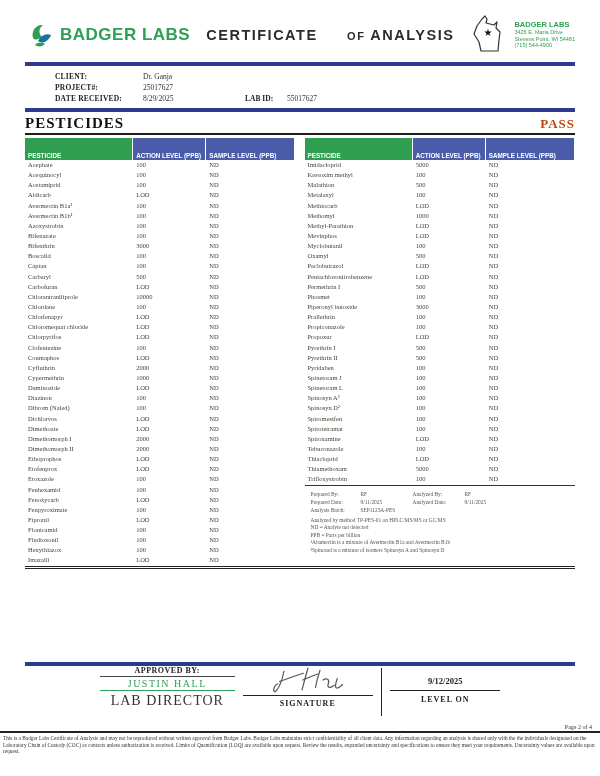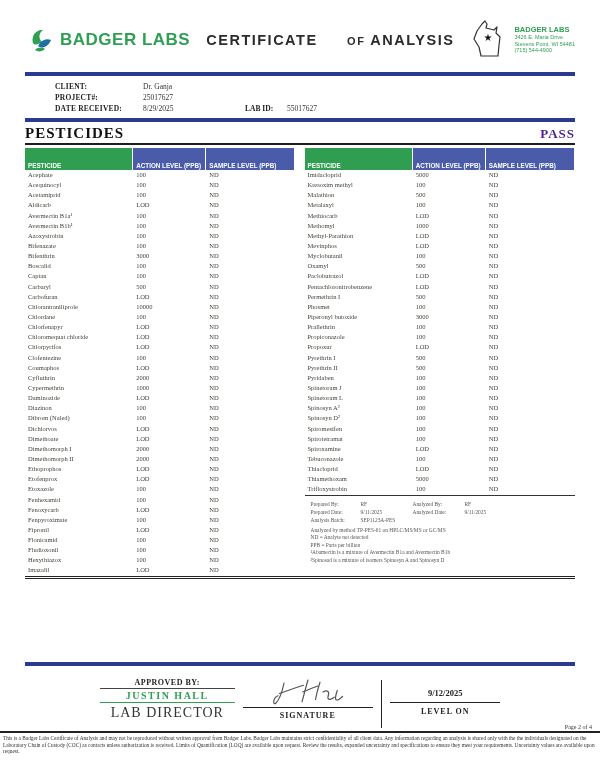--- a/index.html
+++ b/index.html
@@ -1,20 +1,20 @@
 <!DOCTYPE html>
 <html><head>
 <meta charset="utf-8">
 <style>
   * { margin:0; padding:0; box-sizing:border-box; }
   body { background:#fff; font-family:"Liberation Serif", serif; }
   .page { position:relative; width:600px; height:776px; background:#fff; overflow:hidden; }
 
   
-  .header { display:flex; align-items:center; justify-content:space-between; padding:16px 25px 8px 30px; height:72px; }
+  .header { display:flex; align-items:center; justify-content:space-between; padding:16px 25px 8px 30px; height:62px; }
   .logo { display:flex; align-items:center; gap:6px; }
   .logo-text { font-family:"Liberation Sans", sans-serif; font-weight:bold; font-size:17px; letter-spacing:0.5px; color:#2f9f54; }
   .doc-title { font-family:"Liberation Sans", sans-serif; font-weight:bold; font-size:14.5px; letter-spacing:1.5px; color:#2b2b2b; white-space:nowrap; }
   .doc-title .of { font-size:11px;margin-left:24px; }
   .addr { display:flex; align-items:center; gap:4px; }
   .addr-text { font-family:"Liberation Sans", sans-serif; color:#2f9f54; line-height:6.5px; }
   .addr-name { font-weight:bold; font-size:7.5px; line-height:8px; }
   .addr-line { font-size:5.5px; }
   .wi-wrap { position:relative; width:40px; height:42px; }
   .wi-star { position:absolute; left:13px; top:13px; font-size:10px; color:#111; }
@@ -26,21 +26,21 @@
   .client { padding:5px 25px 4px 55px; }
   .crow { line-height:11px; font-size:7.5px; color:#222; }
   .clabel { display:inline-block; width:88px; font-weight:bold; letter-spacing:0.2px; }
   .cval { display:inline-block; width:102px; color:#333; }
   .clabel2 { display:inline-block; width:42px; font-weight:bold; }
   .cval2 { color:#333; }
 
   
   .sec-head { margin:3px 25px 0; display:flex; justify-content:space-between; align-items:flex-end; border-bottom:2px solid #1d1d1d; padding-bottom:1px;gap:36px; }
   .sec-title { font-size:15px; font-weight:bold; letter-spacing:1px; color:#111; }
-  .sec-status { font-size:13px; font-weight:bold; color:#4c1d95; letter-spacing:1px; }
+  .sec-status { font-size:13px; font-weight:bold; color:#c2410c; letter-spacing:1px; }
 
   
   .tables { margin:3px 25px 0; display:flex; gap:9px; border-bottom:3px double #222; }
   .half { flex:1; display:flex; flex-direction:column; }
   .thead { display:grid; grid-template-columns:40% 27% 33%; height:22px; }
   .thc { font-family:"Liberation Sans", sans-serif; font-weight:bold; font-size:6.3px; color:#fff; padding:1px 3px; line-height:7px; display:flex; flex-direction:column; justify-content:flex-end; border-right:1px solid #fff; }
   .thc.green { background:#2f9e50; }
   .thc.blue { background:#4a5ca9; }
   .trow { display:grid; grid-template-columns:40% 27% 33%; height:10.15px; }
   .tcell { font-size:6.5px; line-height:10.15px; color:#45433c; padding-left:3px; white-space:nowrap; overflow:hidden; }
@@ -48,24 +48,24 @@
 
   
   .notes { padding:4px 2px 0 6px; color:#555; }
   .notes-meta { display:grid; grid-template-columns:50px 52px 52px auto; font-size:5.4px; line-height:8px; }
   .nbatch { font-size:5.4px; line-height:8px; display:grid; grid-template-columns:50px auto; }
   .nlines { margin-top:3px; }
   .nline { font-size:5.4px; line-height:7.5px; color:#555; }
 
   
   .approval-wrap { position:absolute; top:662px; left:25px; right:25px; }
-  .approval { display:flex; justify-content:center; align-items:flex-start; gap:8px; padding-top:12px; }
+  .approval { display:flex; justify-content:center; align-items:flex-start; gap:8px; padding-top:0; }
   .appr-box { text-align:center; width:135px; }
   .appr-label { font-size:8px; font-weight:bold; letter-spacing:0.5px; color:#222; border-bottom:1px solid #444; padding-bottom:1px; }
-  .appr-name { font-size:10px; font-weight:bold; letter-spacing:1.5px; color:#2f9f54; border-bottom:1.5px solid #2f9f54; padding:1px 0 1px; }
+  .appr-name { font-size:10px; font-weight:normal; letter-spacing:1.5px; color:#2f9f54; border-bottom:1.5px solid #2f9f54; padding:1px 0 1px; }
   .appr-title { font-size:14px; letter-spacing:1px; color:#333; padding-top:2px; }
   .sig-box { width:130px; text-align:center; }
   .sig-area { height:30px; border-bottom:1.5px solid #222; display:flex; align-items:flex-end; justify-content:center; }
   .sig-label { font-size:8px; font-weight:bold; letter-spacing:1px; color:#222; padding-top:3px; }
   .vdiv { width:1.5px; height:48px; background:#222; margin-top:2px; }
   .date-box { width:110px; text-align:center; padding-top:10px; }
   .date-val { font-size:8.5px; font-weight:bold; color:#222; border-bottom:1.5px solid #222; padding-bottom:4px; }
   .date-label { font-size:8px; font-weight:bold; letter-spacing:1px; color:#222; padding-top:4px; }
 
   

